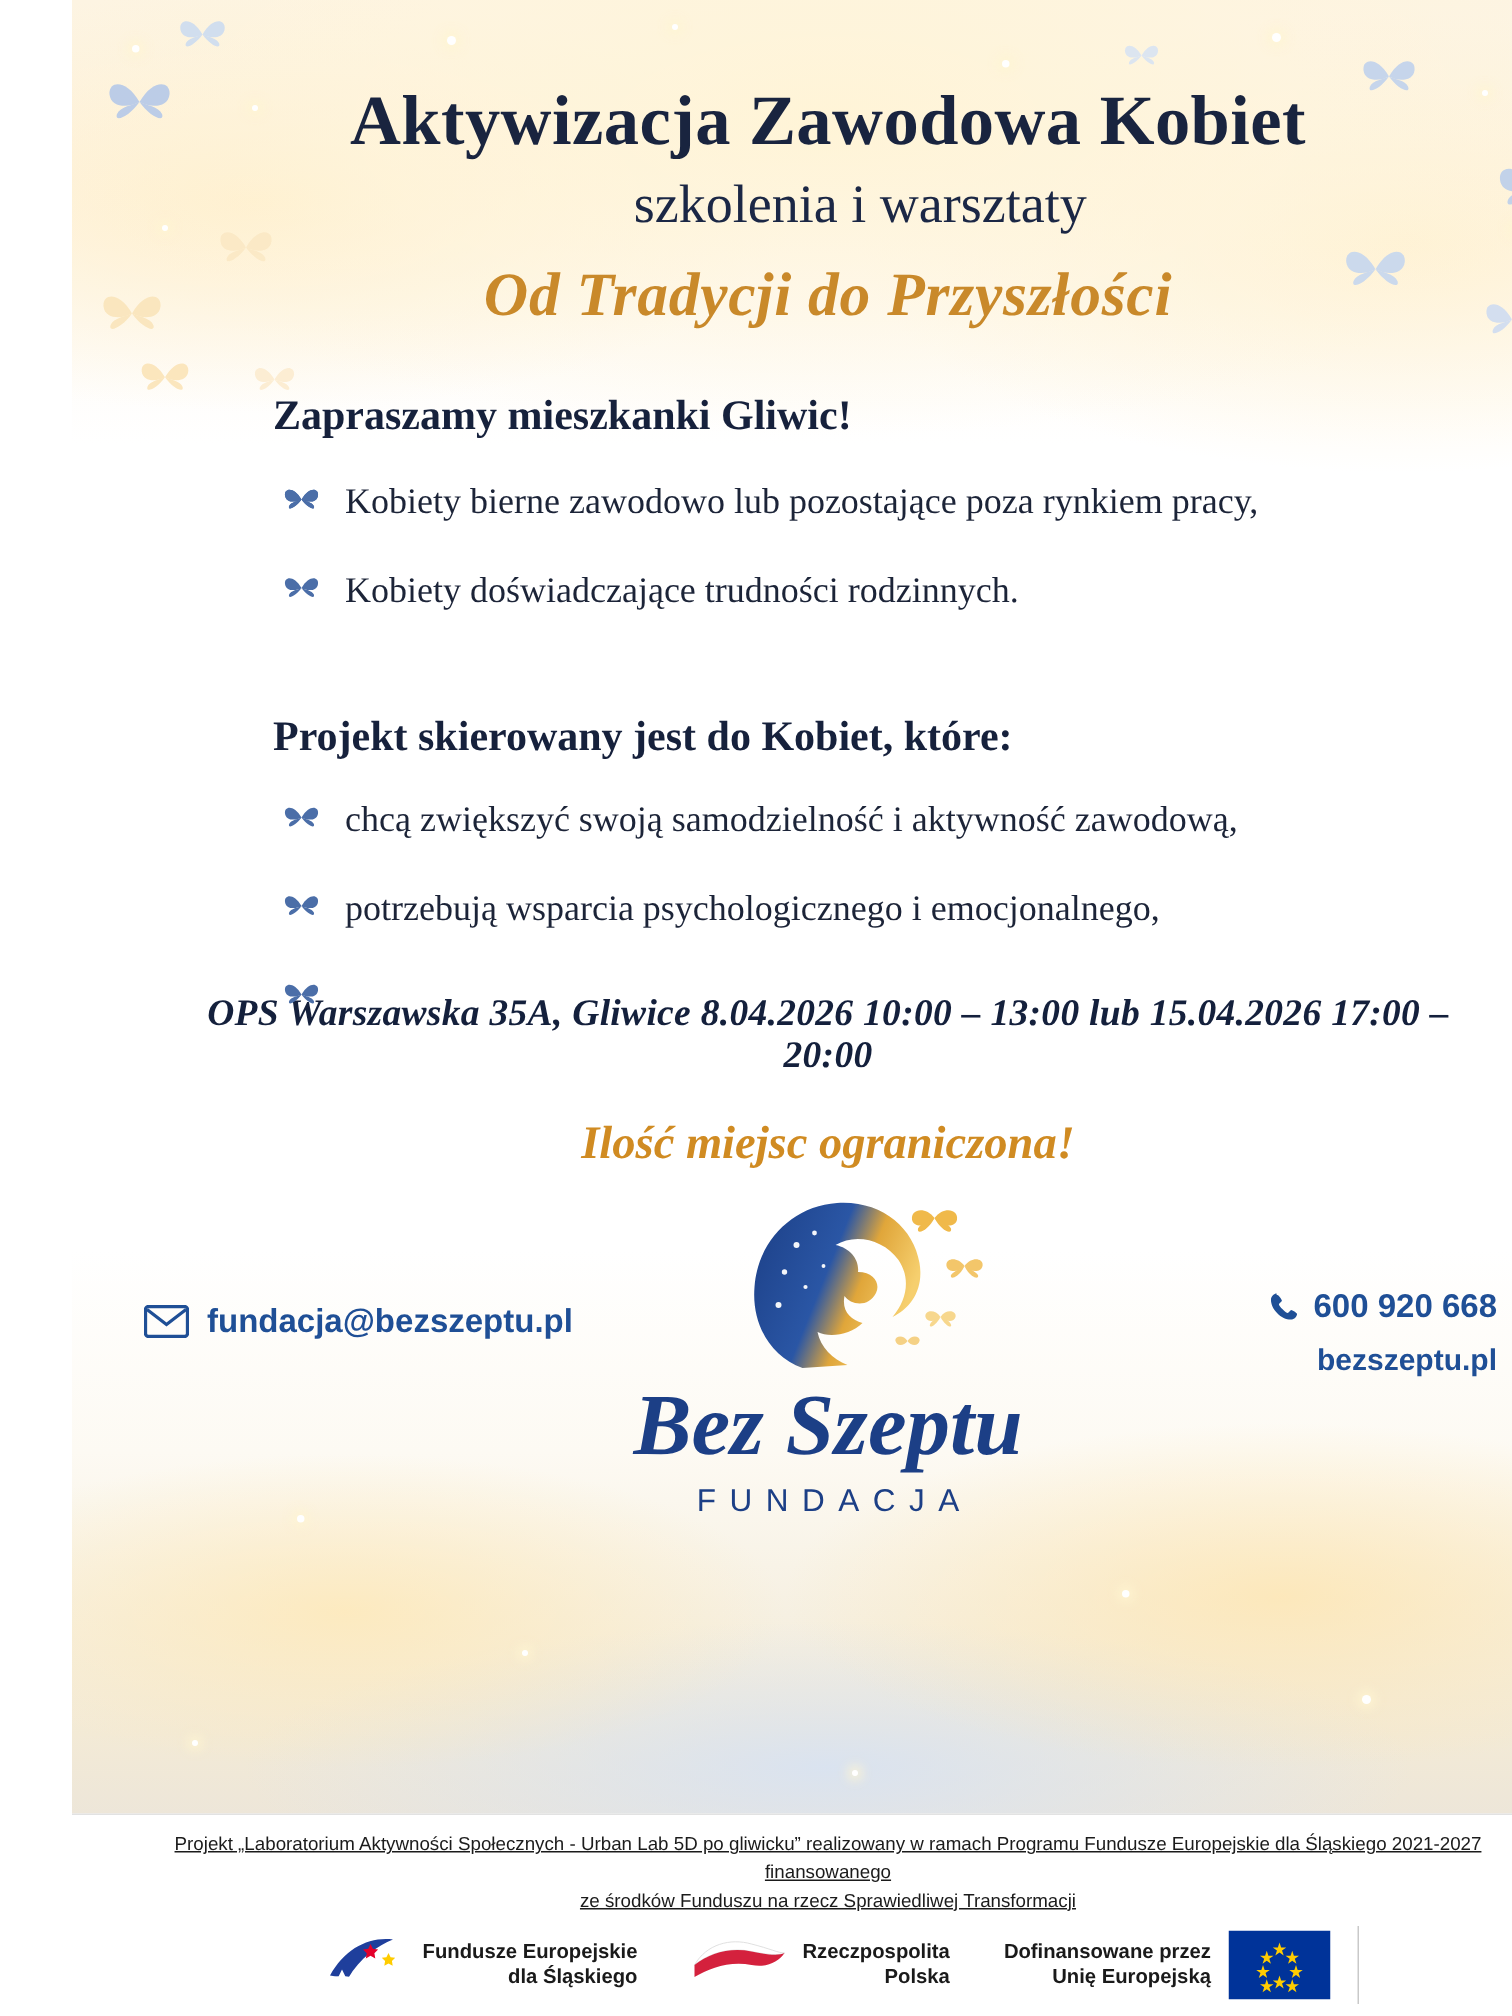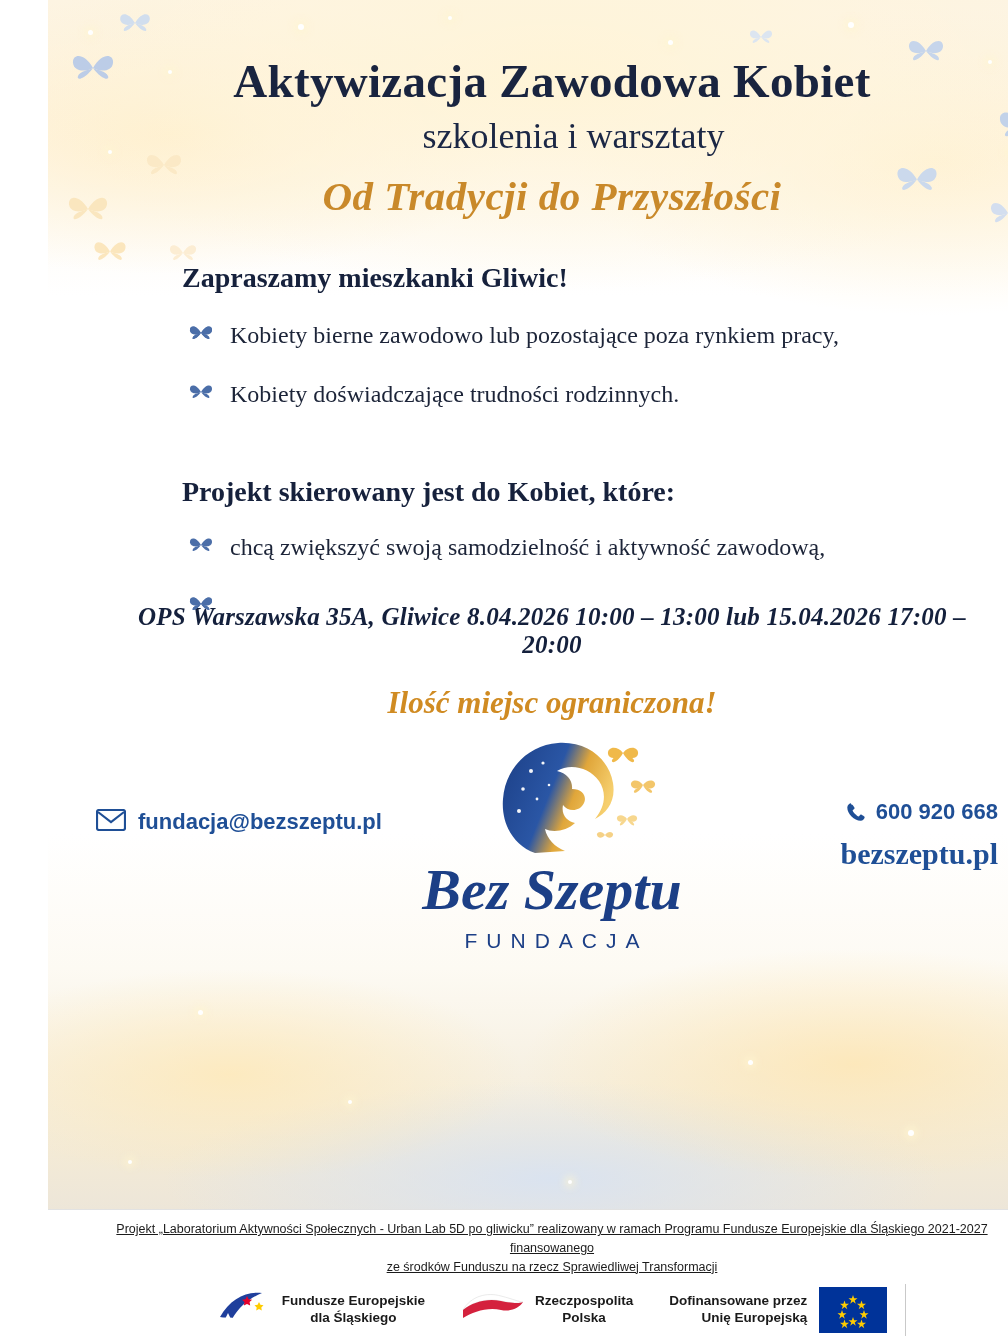--- a/index.html
+++ b/index.html
@@ -149,21 +149,21 @@
     position: relative;
     z-index: 6;
     height: 250px;
     margin-top: 6px;
   }
   .contact-left {
     position: absolute;
     left: 48px;
     top: 82px;
     display: flex;
-    align-items: flex-start;
+    align-items: center;
     gap: 12px;
   }
   .contact-right {
     position: absolute;
     right: 58px;
     top: 72px;
     text-align: right;
   }
   .contact-text {
     font-family: "Liberation Sans", sans-serif;
@@ -172,22 +172,22 @@
     color: #1f4f96;
   }
   .contact-phone-row {
     display: flex;
     align-items: center;
     justify-content: flex-end;
     gap: 9px;
   }
   .contact-web {
     margin-top: 12px;
-    font-family: Liberation Serif, serif;
-    font-size: 30px;
+    font-family: Liberation Sans, sans-serif;
+    font-size: 20px;
     font-weight: bold;
     color: #1f4f96;
   }
 
   .brand {
     position: absolute;
     left: 50%;
     transform: translateX(-50%);
     top: 0;
     width: 330px;
@@ -241,21 +241,21 @@
     align-items: center;
     gap: 10px;
     padding: 0 18px;
   }
   .logo-cap {
     font-family: "Liberation Sans", sans-serif;
     font-size: 13.5px;
     font-weight: bold;
     color: #1a1a1a;
     line-height: 1.25;
-    text-align: center;
+    text-align: right;
     white-space: pre-line;
   }
   .sep {
     width: 1px;
     height: 52px;
     background: #c9c9c9;
   }
 </style>
 </head>
 <body>
@@ -430,20 +430,21 @@
       </li>
       <li>
         <svg class="bfly-bullet" viewBox="0 0 46 40">
           <g fill="#4b6ea8">
             <path d="M23 20 C14 4, 2 6, 3 15 C4 24, 16 24, 23 20 Z"></path>
             <path d="M23 20 C32 4, 44 6, 43 15 C42 24, 30 24, 23 20 Z"></path>
             <path d="M23 20 C16 30, 6 34, 8 28 C10 23, 19 22, 23 20 Z"></path>
             <path d="M23 20 C30 30, 40 34, 38 28 C36 23, 27 22, 23 20 Z"></path>
           </g>
         </svg>
+        <span>potrzebują wsparcia psychologicznego i emocjonalnego,</span>
       </li>
       <li style="padding-right:40px; line-height:1.75;">
         <svg class="bfly-bullet" viewBox="0 0 46 40">
           <g fill="#4b6ea8">
             <path d="M23 20 C14 4, 2 6, 3 15 C4 24, 16 24, 23 20 Z"></path>
             <path d="M23 20 C32 4, 44 6, 43 15 C42 24, 30 24, 23 20 Z"></path>
             <path d="M23 20 C16 30, 6 34, 8 28 C10 23, 19 22, 23 20 Z"></path>
             <path d="M23 20 C30 30, 40 34, 38 28 C36 23, 27 22, 23 20 Z"></path>
           </g>
         </svg>

